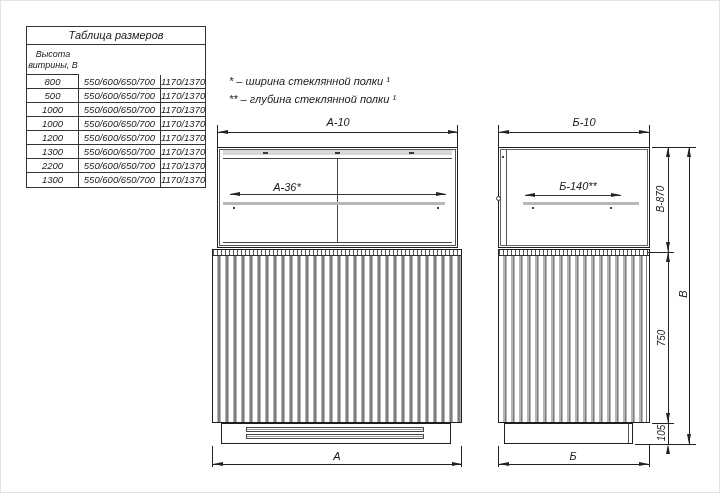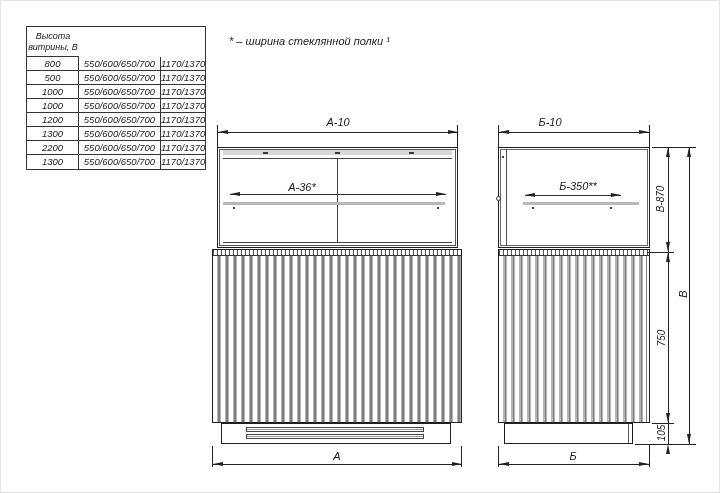--- a/index.html
+++ b/index.html
@@ -19,36 +19,37 @@
   
   .size-table{position:absolute;left:25px;top:25px;width:180px;border:1px solid #333;box-sizing:border-box;font-style:italic;}
   .t-title{height:17px;line-height:17px;border-bottom:1px solid #333;text-align:center;font-size:11px;}
   .t-head,.t-row{display:grid;grid-template-columns:52px 82px 1fr;}
   .t-head>div{height:30px;border-right:1px solid #333;border-bottom:1px solid #333;display:flex;align-items:center;justify-content:center;
               text-align:center;font-size:9px;line-height:1.15;white-space:pre-line;box-sizing:border-box;}
   .t-head>div:last-child,.t-row>div:last-child{border-right:none;}
   .t-row>div{height:14px;line-height:13px;border-right:1px solid #333;border-bottom:1px solid #333;text-align:center;font-size:9.5px;box-sizing:border-box;overflow:hidden;}
   .t-row:last-child>div{border-bottom:none;}
   
-  .note{position:absolute;font-style:italic;font-size:11px;white-space:nowrap;color:#1a1a1a;}
+  .note{position:absolute;font-style:italic;font-size:11px;white-space:nowrap;color:#1a1a1a;margin-top:40px;}
   
   .canopy{position:absolute;background:#d8d8d8;}
   .cdash{position:absolute;width:5px;height:2px;background:#3a3a3a;}
   .rail{position:absolute;background:repeating-linear-gradient(90deg,#555 0 1px,#fff 1px 4px);border-bottom:1px solid #333;box-sizing:border-box;}
   .slats{position:absolute;background:repeating-linear-gradient(90deg,#fff 0 4.5px,#b5b5b5 4.5px 5.5px,#7e7e7e 5.5px 6.8px,#b5b5b5 6.8px 8px);}
   .shelfbar{position:absolute;height:3px;background:#b8b8b8;}
   .slot{position:absolute;height:5px;border:1px solid #444;box-sizing:border-box;background:linear-gradient(180deg,#fff 0 1px,#999 1px 2px,#fff 2px);}
   .knob{position:absolute;width:5px;height:5px;border:1px solid #333;border-radius:50%;background:#fff;box-sizing:border-box;}
 </style>
 </head>
 <body>
 
 <div class="canvas">
 
   <div class="size-table">
+    <div class="t-title">Таблица размеров</div>
     <div class="t-head">
       <div>Высота
 витрины, В</div>
     </div>
     <div class="t-row">
       <div>800</div>
         <div>550/600/650/700</div>
         <div>1170/1370</div>
     </div>
     <div class="t-row">
@@ -82,20 +83,21 @@
         <div>1170/1370</div>
     </div>
     <div class="t-row">
       <div>1300</div>
         <div>550/600/650/700</div>
         <div>1170/1370</div>
     </div>
   </div>
 
   <div class="note" style="left:228px;top:34px">* – ширина стеклянной полки ¹</div>
+  <div class="note" style="left:228px;top:52px">** – глубина стеклянной полки ¹</div>
 
   <div>
 
     <div class="vl" style="left:216px;top:124px;height:22px"></div>
     <div class="vl" style="left:456px;top:124px;height:22px"></div>
     <div class="hl" style="left:217px;top:131px;width:240px"></div>
     <div class="arl" style="left:217px;top:129px"></div>
     <div class="arr" style="left:447px;top:129px"></div>
     <div class="dim" style="left:337px;top:115px">А-10</div>
 
@@ -105,21 +107,21 @@
     <div class="cdash" style="left:262px;top:151px"></div>
     <div class="cdash" style="left:334px;top:151px"></div>
     <div class="cdash" style="left:408px;top:151px"></div>
     <div class="hl" style="left:222px;top:157px;width:229px;background:#444"></div>
     <div class="vl" style="left:336px;top:158px;height:84px;background:#444"></div>
     <div class="hl" style="left:222px;top:241px;width:229px;background:#444"></div>
 
     <div class="hl" style="left:229px;top:193px;width:216px;background:#333"></div>
     <div class="arl" style="left:229px;top:191px"></div>
     <div class="arr" style="left:435px;top:191px"></div>
-    <div class="dim" style="left:301px;top:180px">А-36*</div>
+    <div class="dim" style="left:286px;top:180px">А-36*</div>
     <div class="shelfbar" style="left:222px;top:201px;width:222px"></div>
     <div class="dot" style="left:232px;top:206px"></div>
     <div class="dot" style="left:436px;top:206px"></div>
 
     <div class="box" style="left:211px;top:248px;width:250px;height:174px"></div>
     <div class="rail" style="left:212px;top:249px;width:248px;height:6px"></div>
     <div class="slats" style="left:212px;top:255px;width:248px;height:166px"></div>
 
     <div class="box" style="left:220px;top:422px;width:230px;height:21px"></div>
     <div class="slot" style="left:245px;top:426px;width:178px"></div>
@@ -133,29 +135,29 @@
     <div class="dim" style="left:336px;top:449px">А</div>
   </div>
 
   <div>
 
     <div class="vl" style="left:497px;top:124px;height:22px"></div>
     <div class="vl" style="left:648px;top:124px;height:22px"></div>
     <div class="hl" style="left:498px;top:131px;width:150px"></div>
     <div class="arl" style="left:498px;top:129px"></div>
     <div class="arr" style="left:638px;top:129px"></div>
-    <div class="dim" style="left:549px;top:115px">Б-10</div>
+    <div class="dim" style="left:583px;top:115px">Б-10</div>
 
     <div class="box" style="left:497px;top:146px;width:152px;height:101px"></div>
     <div class="box" style="left:499px;top:148px;width:148px;height:97px;border-color:#666"></div>
     <div class="vl" style="left:505px;top:148px;height:97px;background:#555"></div>
     <div class="dot" style="left:501px;top:155px"></div>
     <div class="knob" style="left:495px;top:195px"></div>
 
-    <div class="dim" style="left:577px;top:179px">Б-350**</div>
+    <div class="dim" style="left:577px;top:179px">Б-140**</div>
     <div class="hl" style="left:524px;top:194px;width:96px;background:#333"></div>
     <div class="arl" style="left:524px;top:192px"></div>
     <div class="arr" style="left:610px;top:192px"></div>
     <div class="shelfbar" style="left:522px;top:201px;width:116px"></div>
     <div class="dot" style="left:531px;top:206px"></div>
     <div class="dot" style="left:609px;top:206px"></div>
 
     <div class="box" style="left:497px;top:248px;width:152px;height:174px"></div>
     <div class="rail" style="left:498px;top:249px;width:150px;height:6px"></div>
     <div class="slats" style="left:498px;top:255px;width:146px;height:166px"></div>

